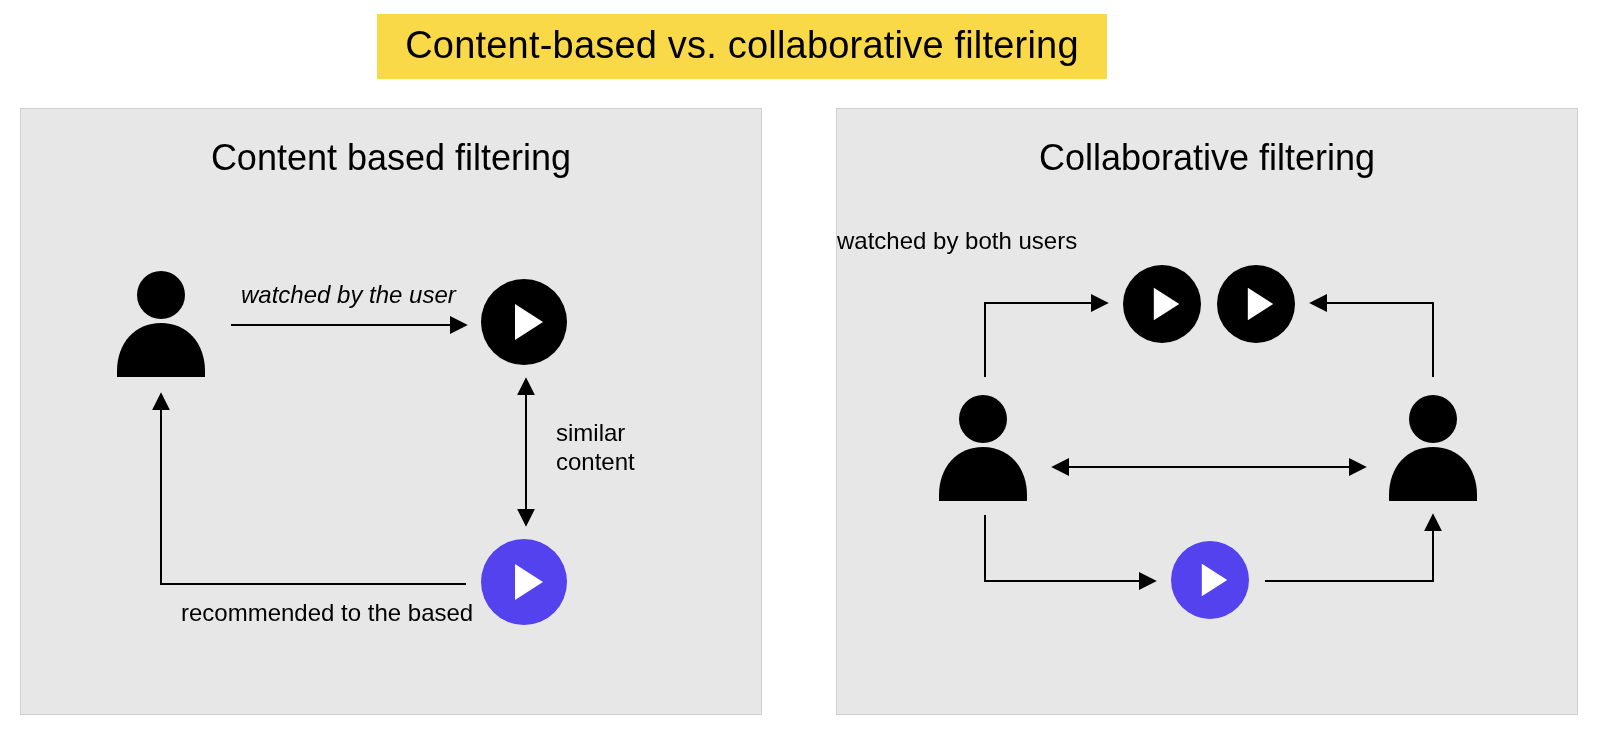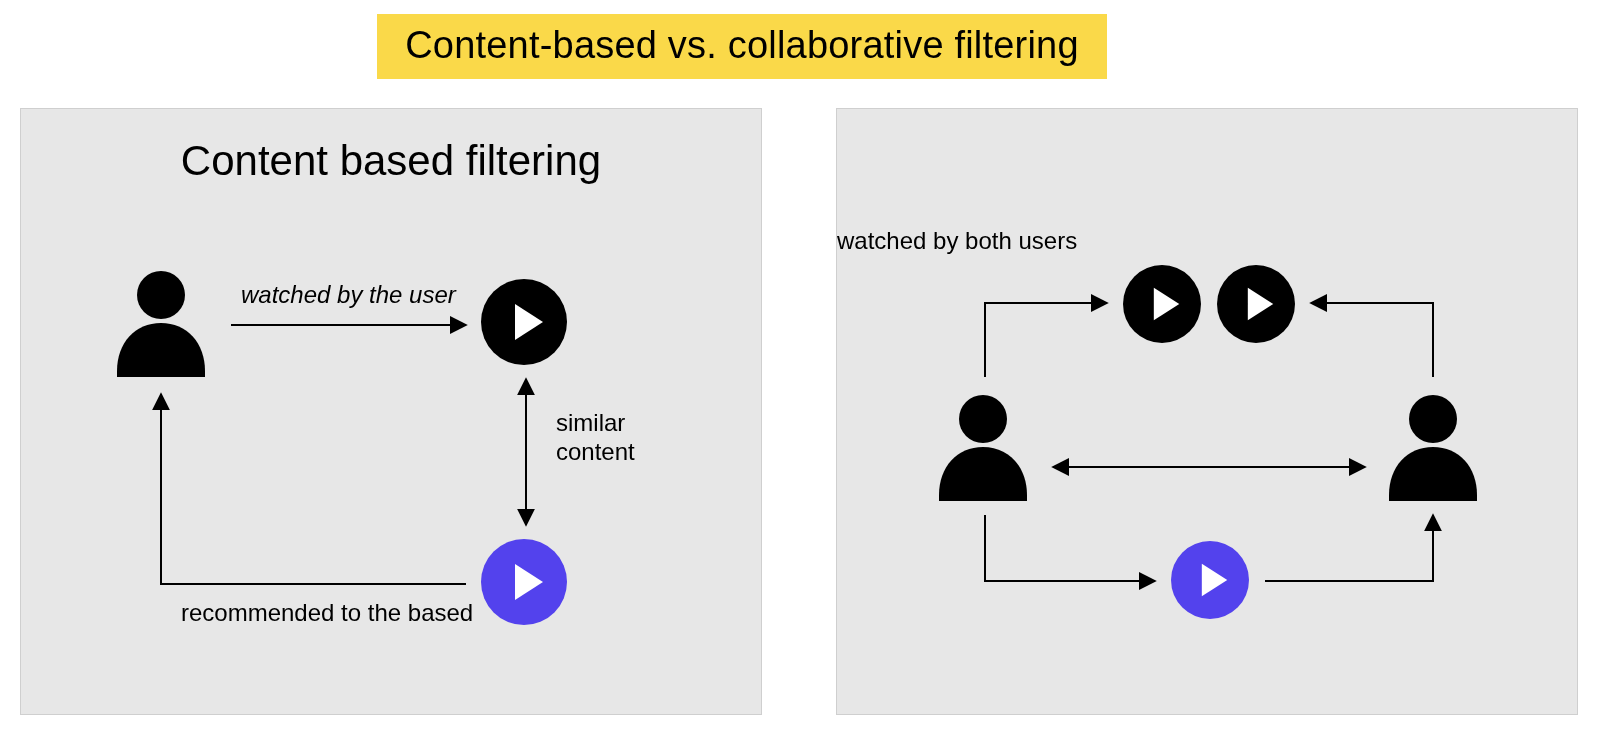--- a/index.html
+++ b/index.html
@@ -40,21 +40,21 @@
     top: 108px;
   }
   .panel.left { left: 20px; }
   .panel.right { left: 836px; }
   .panel-title {
     position: absolute;
     top: 28px;
     left: 0;
     width: 100%;
     text-align: center;
-    font-size: 42px;
+    font-size: 36px;
     font-weight: 400;
   }
   .abs { position: absolute; }
   .label { font-size: 24px; line-height: 1.2; color: #000; }
   .label.center { text-align: left; }
 
   
   .icon { position: absolute; }
   .person svg, .play svg { display: block; }
 </style>
@@ -100,27 +100,28 @@
 
       <line x1="210" y1="216" x2="445" y2="216" stroke="#000" stroke-width="2" marker-end="url(#arrL)"></line>
 
       <line x1="505" y1="270" x2="505" y2="416" stroke="#000" stroke-width="2" marker-start="url(#arrL)" marker-end="url(#arrL)"></line>
 
       <polyline points="445,475 140,475 140,285" fill="none" stroke="#000" stroke-width="2" marker-end="url(#arrL)"></polyline>
     </svg>
 
     <div class="abs label" style="left:220px; top:172px;font-style:italic;">watched by the user</div>
 
-    <div class="abs label" style="left:535px; top:300px; white-space:pre;">similar
+    <div class="abs label" style="left:535px; top:310px; white-space:pre;">similar
 content</div>
 
     <div class="abs label" style="left:160px; top:490px;">recommended to the based</div>
   </div>
 
   <div class="panel right">
+    <div class="panel-title">Collaborative filtering</div>
 
     <div class="abs label center" style="left:0; width:740px; top:118px;">watched by both users</div>
 
     <div class="icon play abs" style="left:286px; top:156px;">
       <svg width="78" height="78" viewBox="0 0 86 86">
         <circle cx="43" cy="43" r="43" fill="#000"></circle>
         <polygon points="34,25 34,61 62,43" fill="#fff"></polygon>
       </svg>
     </div>
     <div class="icon play abs" style="left:380px; top:156px;">

